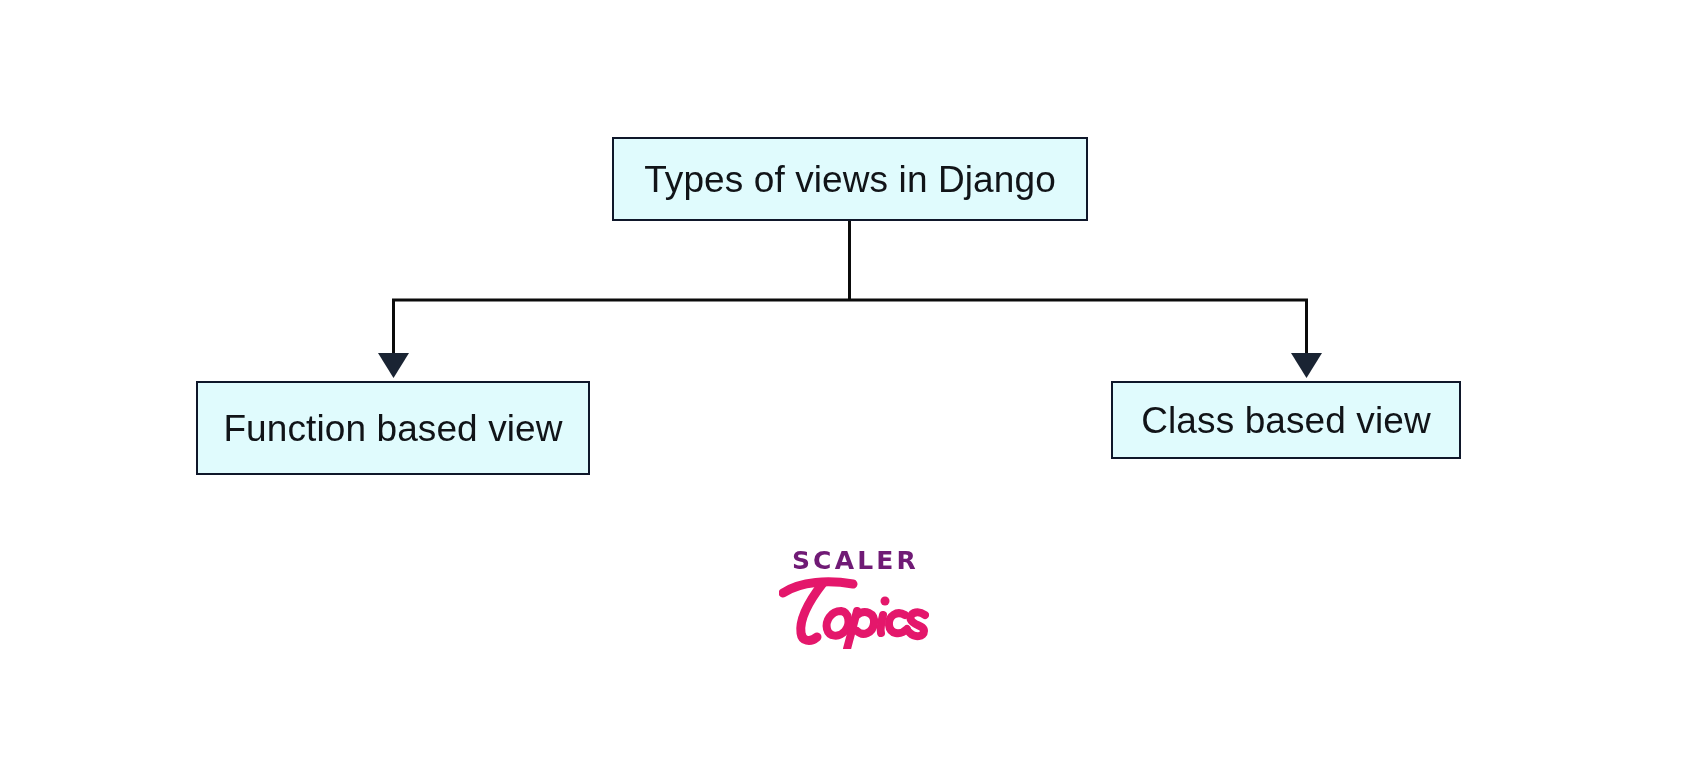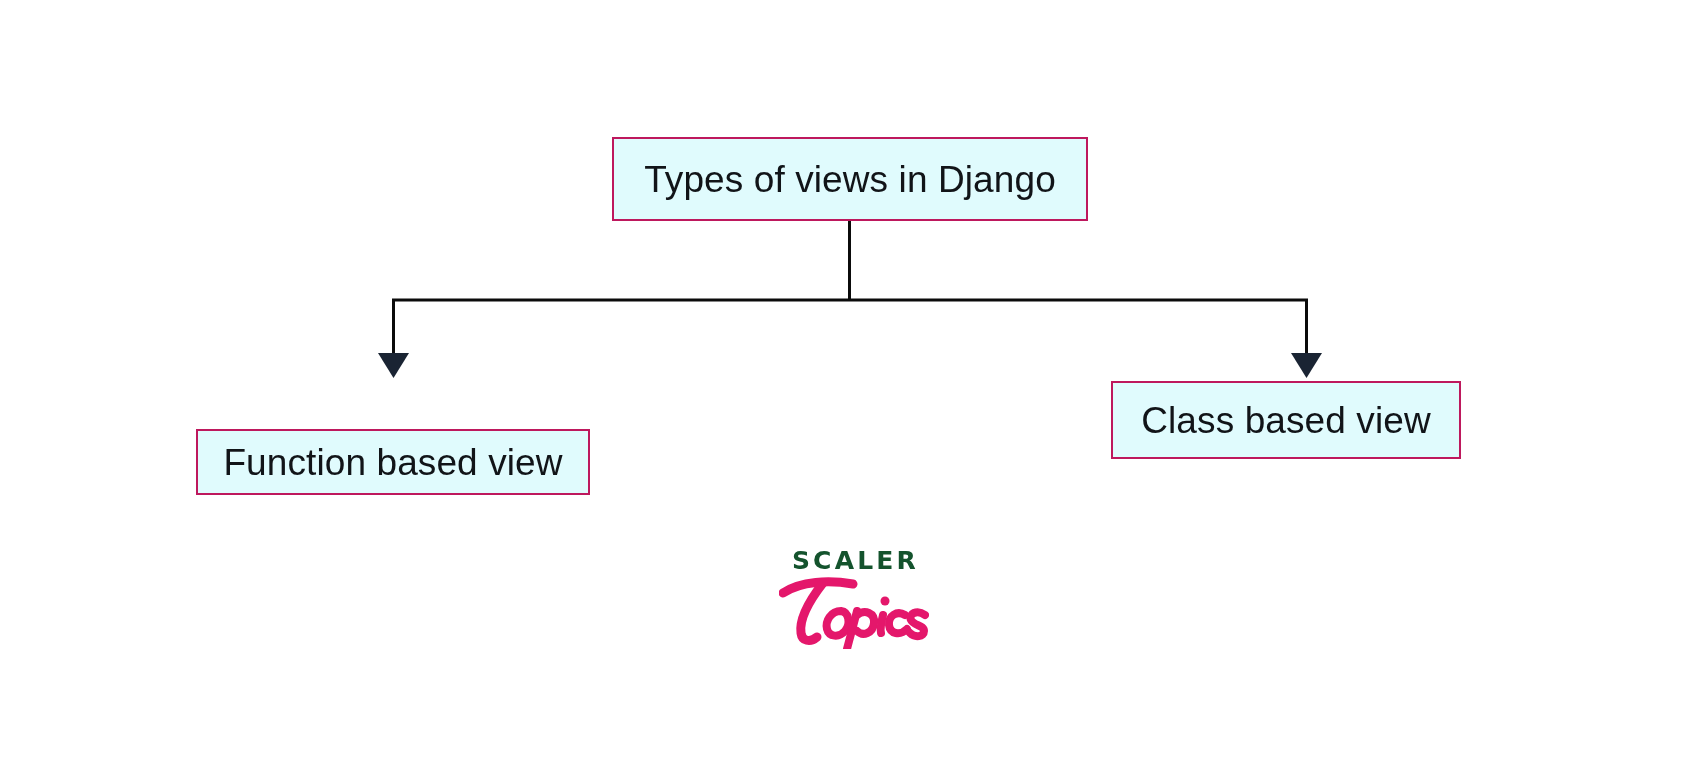--- a/index.html
+++ b/index.html
@@ -16,21 +16,21 @@
   #canvas {
     position: relative;
     width: 1700px;
     height: 769px;
     background: #ffffff;
   }
   .node {
     position: absolute;
     box-sizing: border-box;
     background: #e0fbfd;
-    border: 2px solid #be185d;
+    border: 2px solid #0f172a;
     display: flex;
     align-items: center;
     justify-content: center;
   }
   .node-label {
     color: #111418;
     font-family: "Liberation Sans", sans-serif;
     font-size: 37px;
     font-weight: 400;
     letter-spacing: 0.1px;
@@ -40,22 +40,21 @@
   #node-root {
     left: 612px;
     top: 137px;
     width: 476px;
     height: 84px;
   }
   #node-fbv {
     left: 196px;
     top: 381px;
     width: 394px;
-    height: 66px;
-    margin-top: 48px;
+    height: 94px;
   }
   #node-cbv {
     left: 1111px;
     top: 381px;
     width: 350px;
     height: 78px;
   }
   #connectors {
     position: absolute;
     left: 0;
@@ -70,21 +69,21 @@
     top: 548px;
     width: 150px;
     height: 110px;
     text-align: center;
   }
   #logo-scaler {
     font-family: "DejaVu Sans", sans-serif;
     font-weight: 700;
     font-size: 25px;
     letter-spacing: 3.2px;
-    color: #14532d;
+    color: #701a75;
     line-height: 1;
     padding-left: 3px;
   }
   #logo-topics {
     position: relative;
     margin-top: -2px;
     height: 78px;
   }
   #logo-topics svg {
     display: block;

